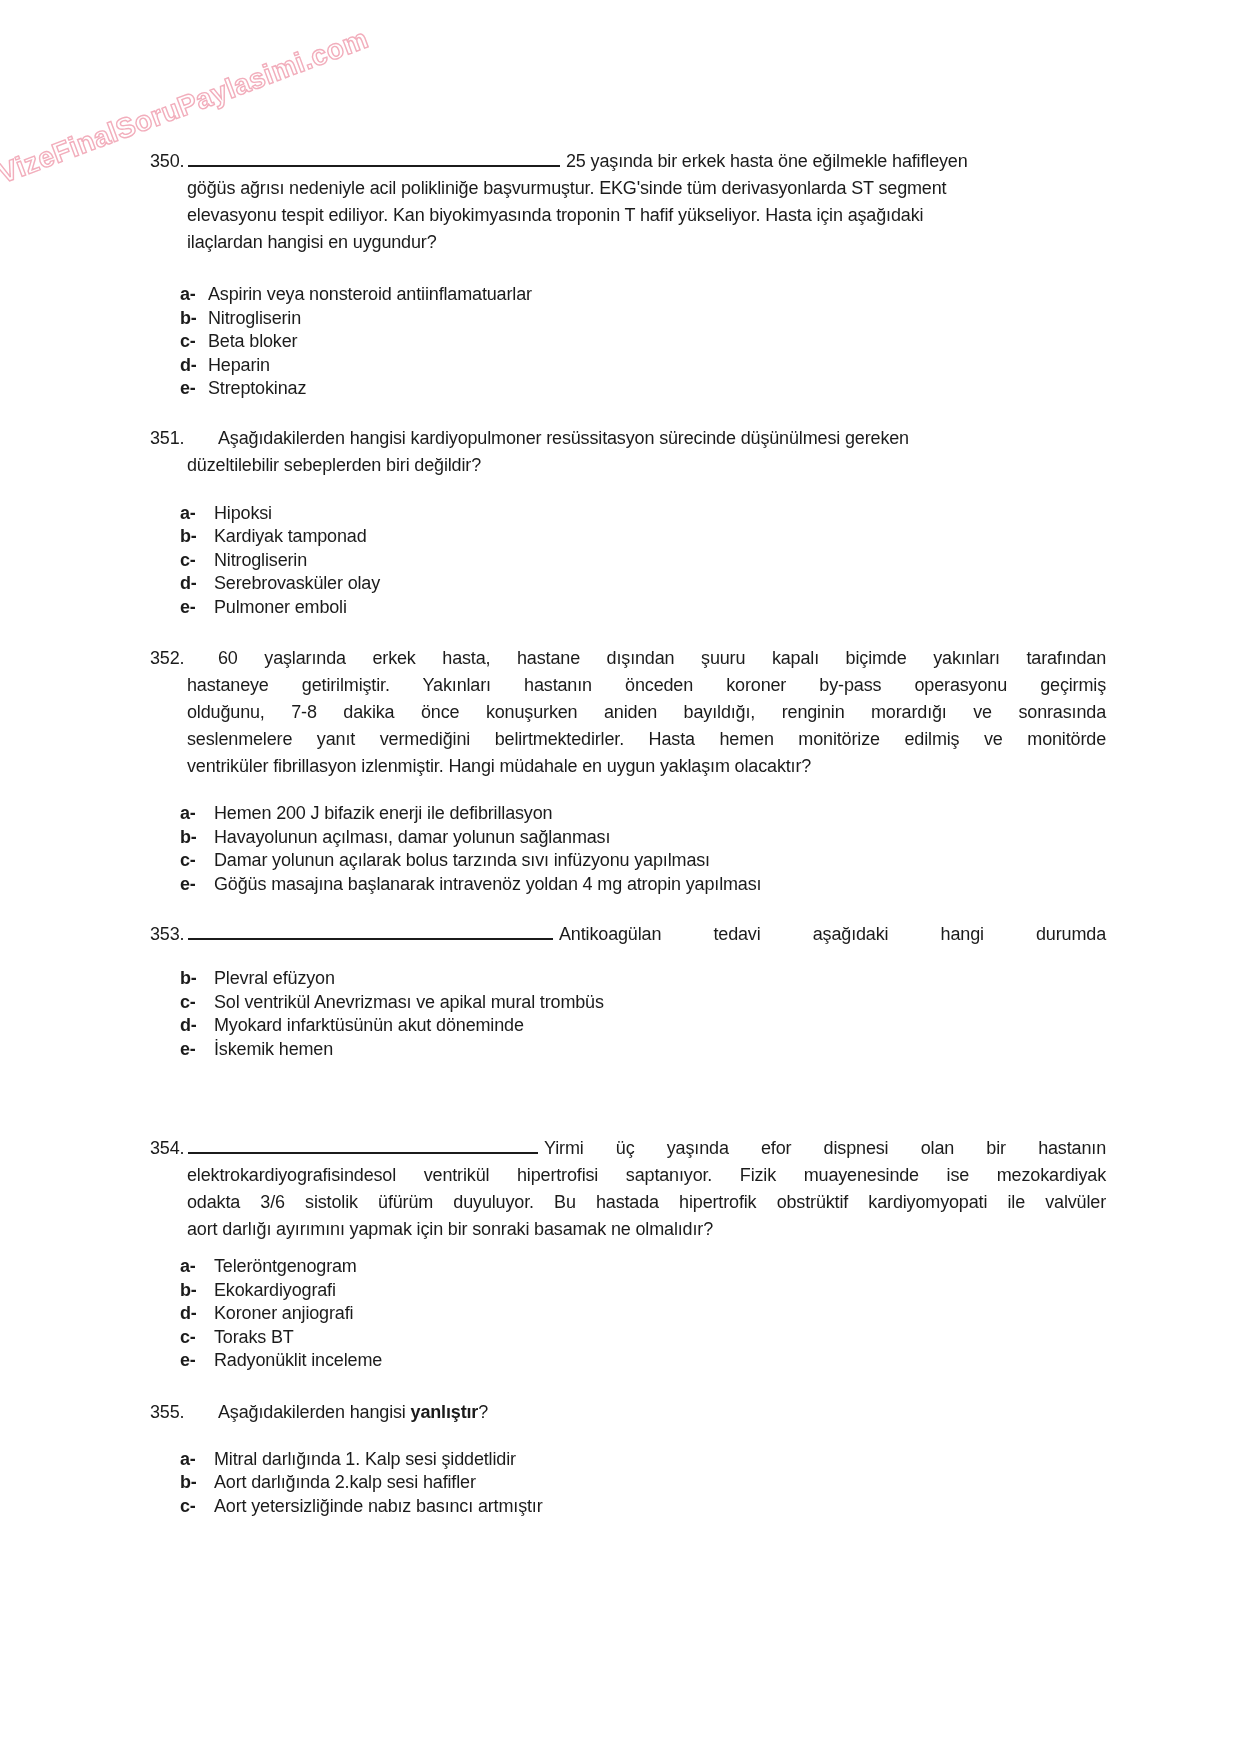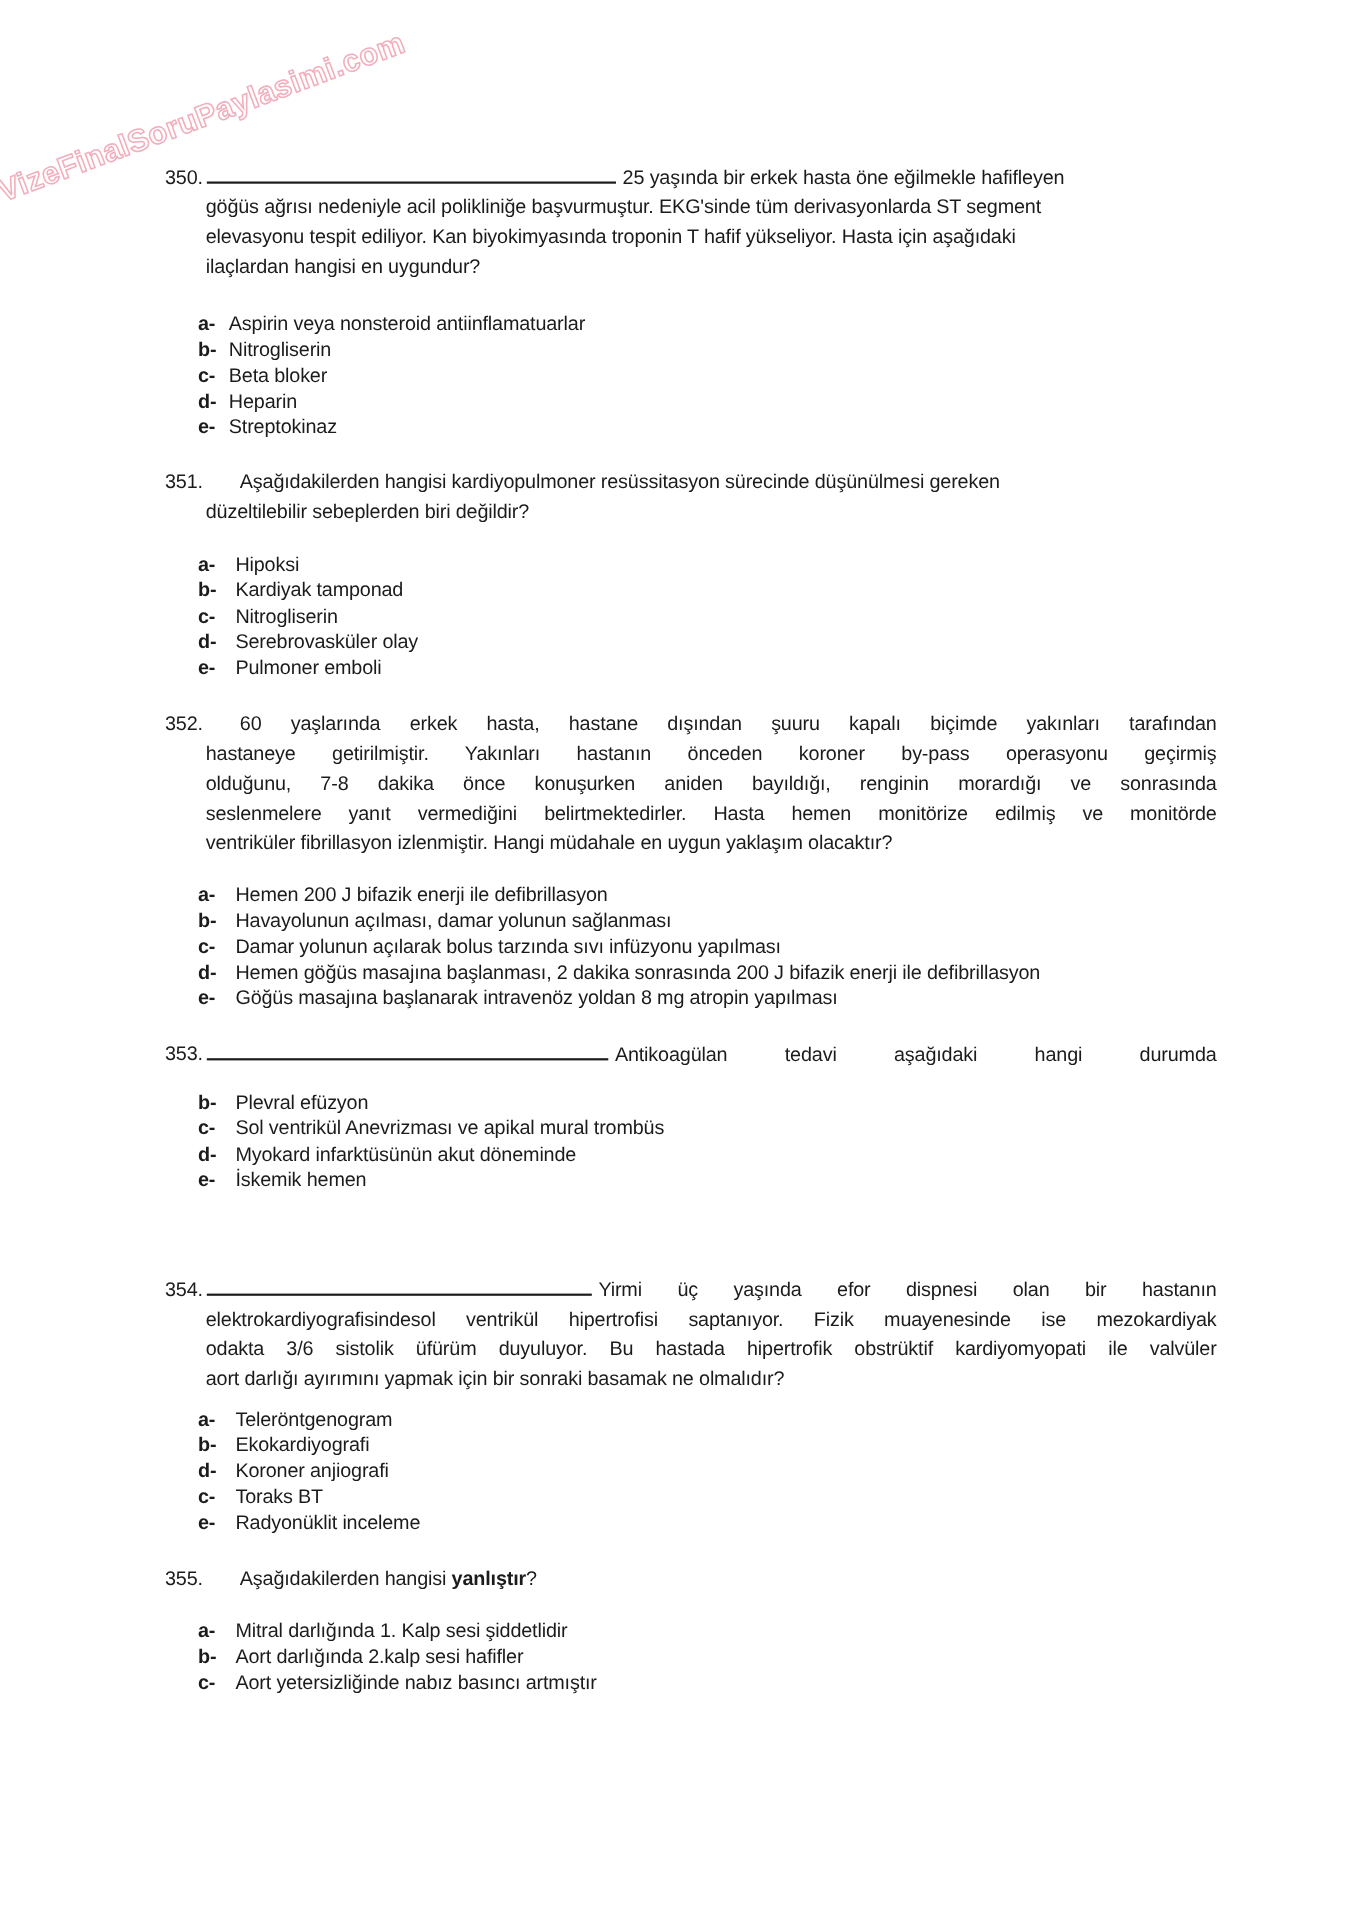--- a/index.html
+++ b/index.html
@@ -121,22 +121,21 @@
         <div class="qline first jline"><span class="qnum">352.</span><span class="tab"></span><span>60 yaşlarında erkek hasta, hastane dışından şuuru kapalı biçimde yakınları tarafından</span></div>
         <div class="qline cont jline">hastaneye getirilmiştir. Yakınları hastanın önceden koroner by-pass operasyonu geçirmiş</div>
         <div class="qline cont jline">olduğunu, 7-8 dakika önce konuşurken aniden bayıldığı, renginin morardığı ve sonrasında</div>
         <div class="qline cont jline">seslenmelere yanıt vermediğini belirtmektedirler. Hasta hemen monitörize edilmiş ve monitörde</div>
         <div class="qline cont">ventriküler fibrillasyon izlenmiştir. Hangi müdahale en uygun yaklaşım olacaktır?</div>
       </div>
       <div class="options">
         <div class="option"><span class="olet">a-</span><span>Hemen 200 J bifazik enerji ile defibrillasyon</span></div>
         <div class="option"><span class="olet">b-</span><span>Havayolunun açılması, damar yolunun sağlanması</span></div>
         <div class="option"><span class="olet">c-</span><span>Damar yolunun açılarak bolus tarzında sıvı infüzyonu yapılması</span></div>
-        <div class="option"><span class="olet">d-</span><span>Hemen göğüs masajına başlanması, 2 dakika sonrasında 200 J bifazik enerji ile defibrillasyon</span></div>
-        <div class="option"><span class="olet">e-</span><span>Göğüs masajına başlanarak intravenöz yoldan 8 mg atropin yapılması</span></div>
+        <div class="option"><span class="olet">e-</span><span>Göğüs masajına başlanarak intravenöz yoldan 4 mg atropin yapılması</span></div>
       </div>
     </div>
 
     <div class="question q353">
       <div class="qtext">
         <div class="qline first jline"><span class="numblank"><span class="qnum">353.</span><span class="blank w353"></span></span><span>Antikoagülan tedavi aşağıdaki hangi durumda</span></div>
       </div>
       <div class="options">
         <div class="option"><span class="olet">b-</span><span>Plevral efüzyon</span></div>
         <div class="option"><span class="olet">c-</span><span>Sol ventrikül Anevrizması ve apikal mural trombüs</span></div>

